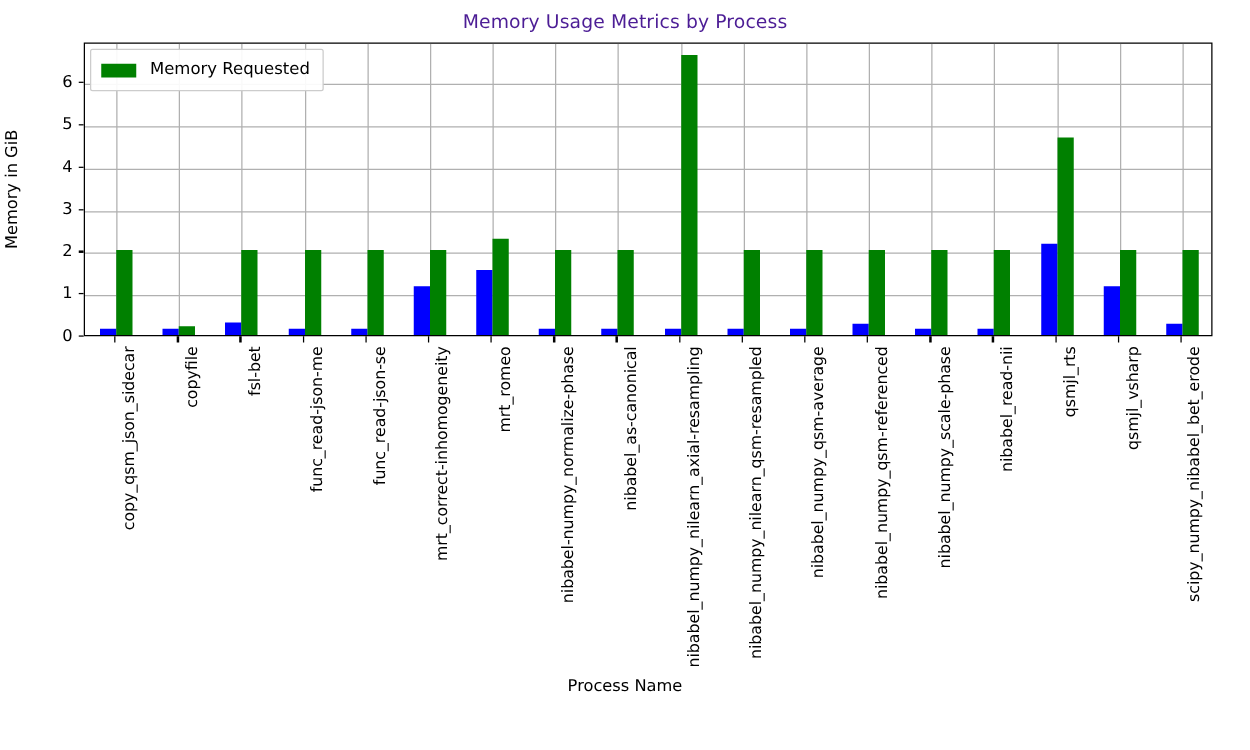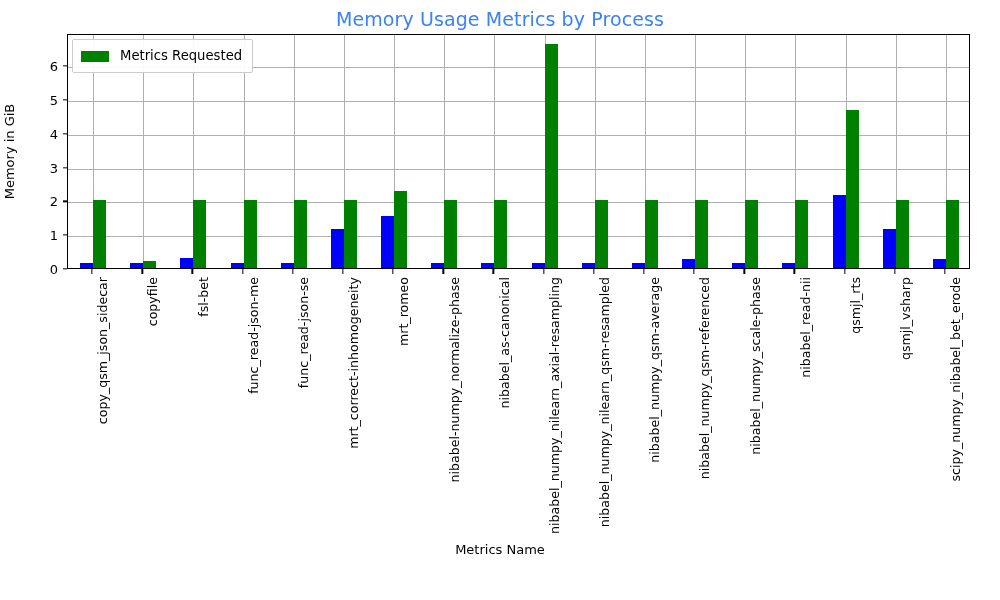--- a/index.html
+++ b/index.html
@@ -22,22 +22,22 @@
     background: #ffffff;
   }
 
   
   #chart-title {
     position: absolute;
     left: 0;
     top: 8px;
     width: 1000px;
     text-align: center;
-    font-size: 19px;
-    color: #3b82f6;
+    font-size: 15px;
+    color: #4c1d95;
     letter-spacing: 0.1px;
   }
 
   
   #plot-area {
     position: absolute;
     left: 67px;
     top: 34px;
     width: 903px;
     height: 235px;
@@ -347,22 +347,22 @@
       <div class="xtick-mark" style="left: 827.75px;"></div>
       <div class="xt-wrap" style="left: 832.75px;">
         <div class="xt-inner">qsmjl_vsharp</div>
       </div>
       <div class="xtick-mark" style="left: 877.917px;"></div>
       <div class="xt-wrap" style="left: 882.917px;">
         <div class="xt-inner">scipy_numpy_nibabel_bet_erode</div>
       </div>
     </div>
 
-  <div id="xlabel">Metrics Name</div>
+  <div id="xlabel">Process Name</div>
 
   <div id="legend">
       <div class="legend-row">
         <span class="legend-swatch" style="background: rgb(0, 128, 0);"></span>
-        <span class="legend-text">Metrics Requested</span>
+        <span class="legend-text">Memory Requested</span>
       </div>
     </div>
 
 </div>
 
 </body></html>

